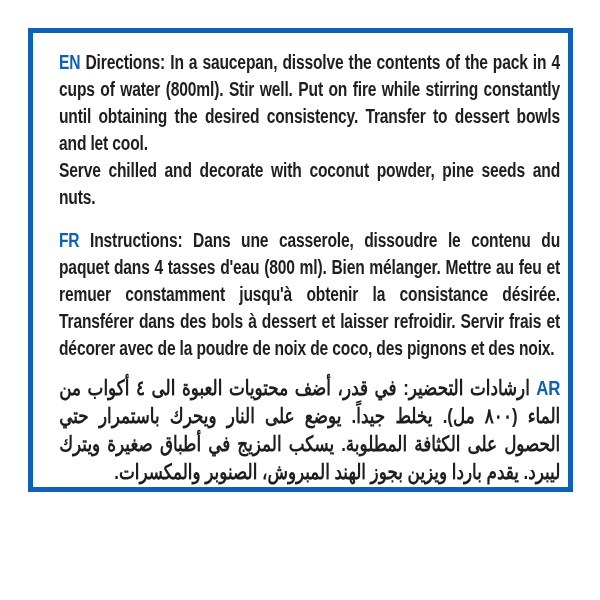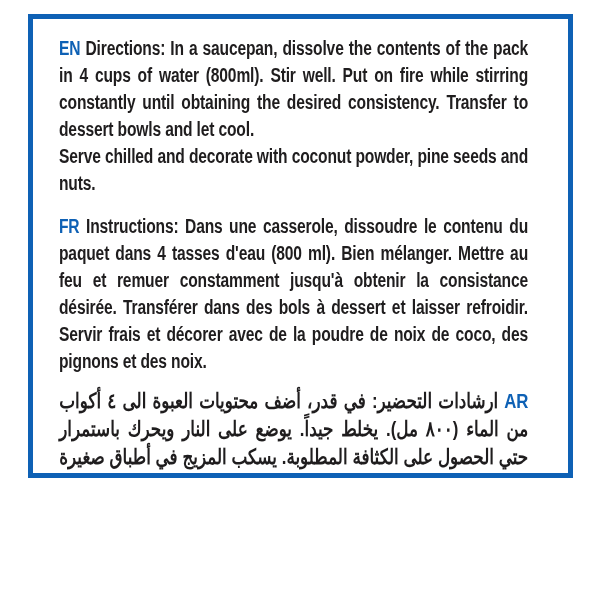--- a/index.html
+++ b/index.html
@@ -10,23 +10,23 @@
   html,body{margin:0;padding:0;}
   body{
     width:600px;height:600px;background:var(--bg);
     font-family:"Liberation Sans", sans-serif;
     overflow:hidden;
   }
   .page{
     position:relative;width:600px;height:600px;background:var(--bg);
   }
   .frame{
-    position:absolute;left:28px;top:14px;width:545px;height:464px;
+    position:absolute;left:28px;top:28px;width:545px;height:464px;
     box-sizing:border-box;border:5px solid var(--accent);
-    padding:16px 40px 0 26px;background:var(--bg);
+    padding:16px 8px 0 26px;background:var(--bg);
     overflow:hidden;
   }
   .para{
     font-weight:bold;color:var(--ink);
     text-align:justify;margin:0 0 16px 0;
     letter-spacing:-0.2px;
   }
   
   .ltr{
     font-size:19.5px;line-height:27px;

